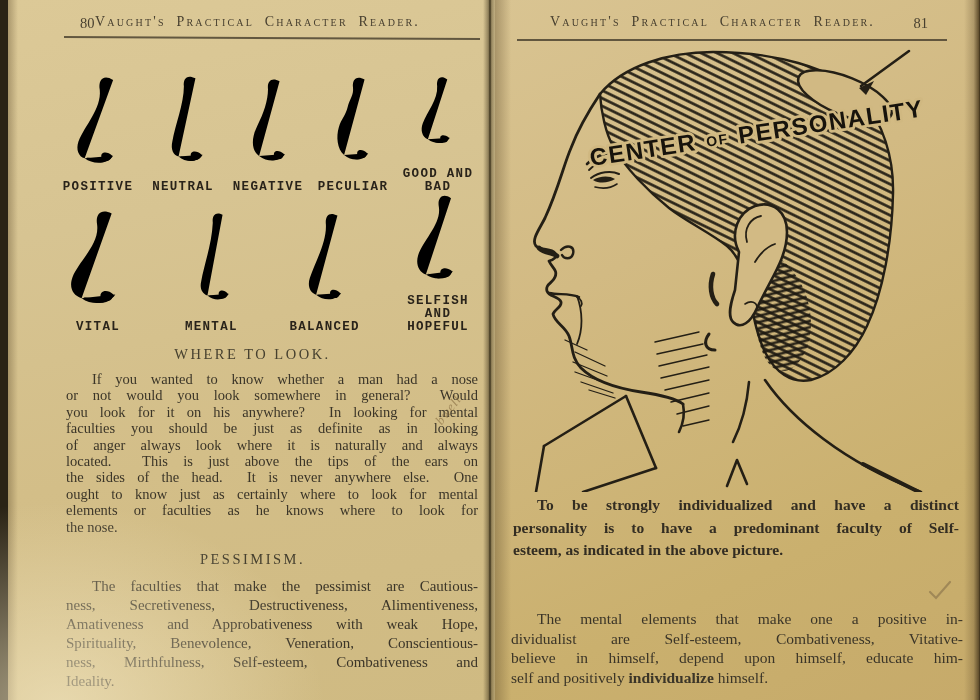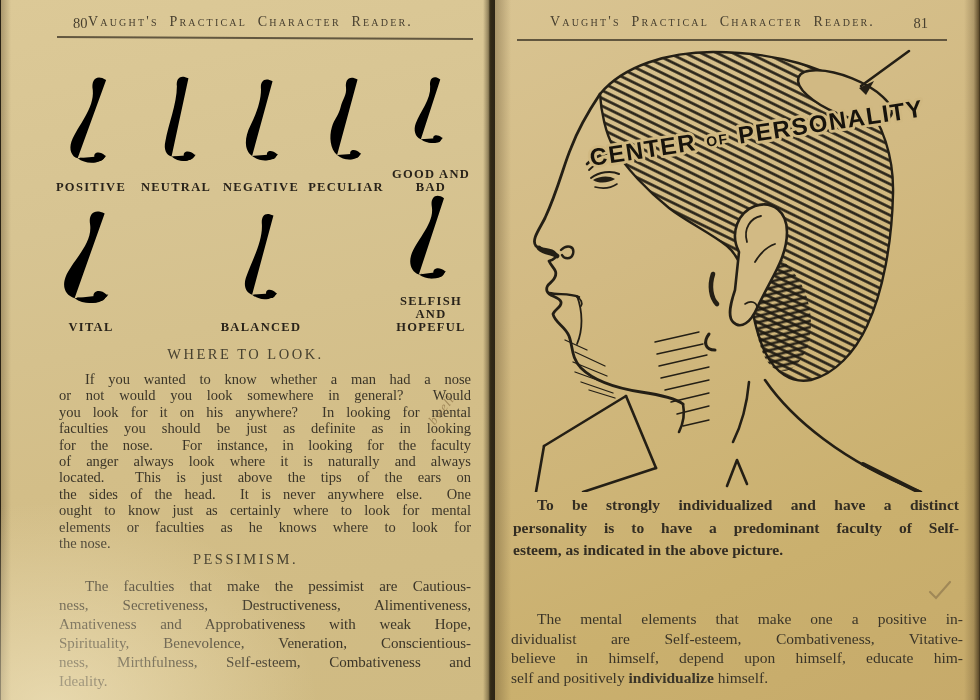--- a/index.html
+++ b/index.html
@@ -2,21 +2,21 @@
 <html><head>
 <meta charset="utf-8">
 <style>
   html,body{margin:0;padding:0;}
   .book{
     position:relative; width:980px; height:700px; overflow:hidden;
     background:#2a2315; font-family:"Liberation Serif", serif;
   }
   .page{position:absolute; top:0; height:700px;}
   .page-left{
-    left:1px; width:489px;
+    left:8px; width:489px;
     background:linear-gradient(168deg,#dcc997 0%,#d7c492 30%,#d3be88 62%,#cfba82 100%);
   }
   .page-left::before{ 
     content:""; position:absolute; left:0; top:0; width:10px; height:100%;
     background:linear-gradient(90deg,rgba(92,74,42,.38),rgba(92,74,42,0));
   }
   .page-left::after{ 
     content:""; position:absolute; left:-40px; bottom:-60px; width:360px; height:260px;
     background:radial-gradient(ellipse at 25% 80%,rgba(244,232,196,.65),rgba(244,232,196,0) 70%);
   }
@@ -54,21 +54,21 @@
   .page-right .header-rule{top:39px; left:22px; width:430px;}
 
   
   .defs-svg{position:absolute; width:0; height:0; overflow:hidden;}
   .nose-row{position:absolute; left:48px; width:424px; display:flex; justify-content:space-between; align-items:flex-end;}
   .nose-row.row1{top:52px; height:142px;}
   .nose-row.row2{top:192px; height:142px;}
   .nose-cell{display:flex; flex-direction:column; align-items:center; width:84px;}
   .nose-svg{display:block;}
   .nose-label{
-    margin-top:6px; font-family:Liberation Serif, serif; font-weight:700;
+    margin-top:6px; font-family:Liberation Mono, monospace; font-weight:700;
     font-size:12.5px; letter-spacing:1.3px; color:#29231a; text-align:center;
     white-space:pre-line; line-height:13px;
   }
 
   
   .sect-heading{
     position:absolute; margin:0; font-weight:400; text-align:center;
     font-size:14.5px; letter-spacing:2.5px; color:#46402f;
   }
   .h-where{top:346px; left:0; width:100%;}
@@ -219,40 +219,45 @@
 
     <div class="nose-row row2">
       <div class="nose-cell">
         <svg class="nose-svg" width="82" height="112" viewBox="0 0 90 112">
             <use href="#nose6"></use>
           </svg>
         <div class="nose-label">VITAL</div>
       </div>
       <div class="nose-cell">
         <svg class="nose-svg" width="80" height="110" viewBox="0 0 90 112">
+            <use href="#nose7"></use>
+          </svg>
+        <div class="nose-label">MENTAL</div>
+      </div>
+      <div class="nose-cell">
+        <svg class="nose-svg" width="80" height="110" viewBox="0 0 90 112">
             <use href="#nose9"></use>
           </svg>
         <div class="nose-label">BALANCED</div>
       </div>
       <div class="nose-cell">
         <svg class="nose-svg" width="78" height="100" viewBox="0 0 90 110">
             <use href="#nose10"></use>
           </svg>
         <div class="nose-label">SELFISH
 AND HOPEFUL</div>
       </div>
     </div>
 
     <h2 class="sect-heading h-where">WHERE TO LOOK.</h2>
     <div class="para para1">
         <div class="jline">If you wanted to know whether a man had a nose</div>
         <div class="jline">or not would you look somewhere in general?  Would</div>
         <div class="jline">you look for it on his anywhere?  In looking for mental</div>
         <div class="jline">faculties you should be just as definite as in looking</div>
-        <div class="jline">for the nose.  For instance, in looking for the faculty</div>
         <div class="jline">of anger always look where it is naturally and always</div>
         <div class="jline">located.  This is just above the tips of the ears on</div>
         <div class="jline">the sides of the head.  It is never anywhere else.  One</div>
         <div class="jline">ought to know just as certainly where to look for mental</div>
         <div class="jline">elements or faculties as he knows where to look for</div>
         <div class="jline last">the nose.</div>
       </div>
 
     <h2 class="sect-heading h-pess">PESSIMISM.</h2>
     <div class="para para2">

